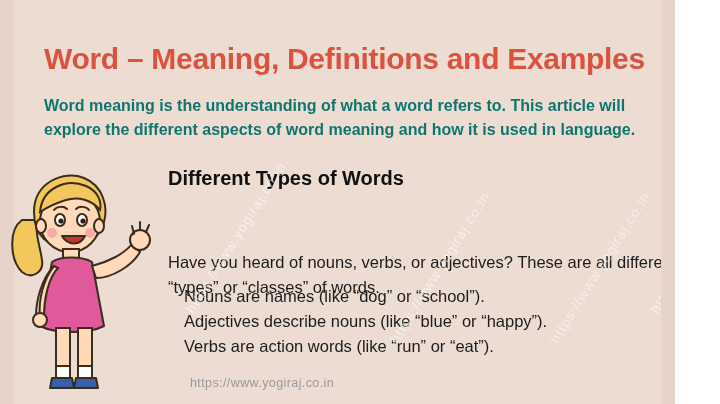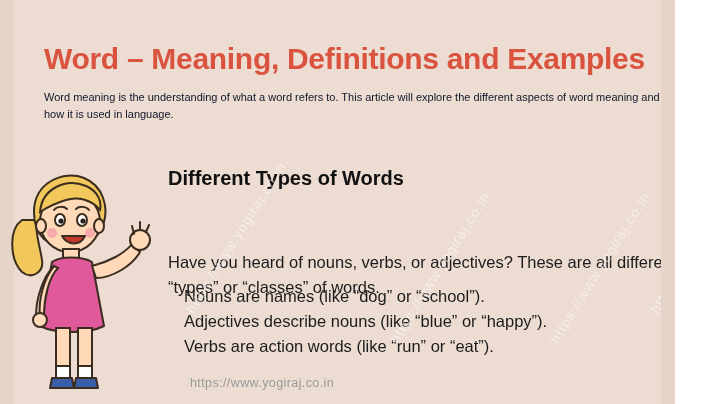--- a/index.html
+++ b/index.html
@@ -47,23 +47,24 @@
     color: #d9533f;
     letter-spacing: -0.3px;
     line-height: 1.1;
   }
 
   .intro {
     position: absolute;
     left: 44px;
     top: 78px;
     width: 630px;
-    font-size: 11px;
+    font-size: 16px;
     line-height: 1.52;
-    color: #0f172a;
+    color: #0f766e;
+    font-weight: bold;
   }
 
   .subtitle {
     position: absolute;
     left: 168px;
     top: 150px;
     font-size: 20px;
     font-weight: bold;
     color: #111111;
   }

